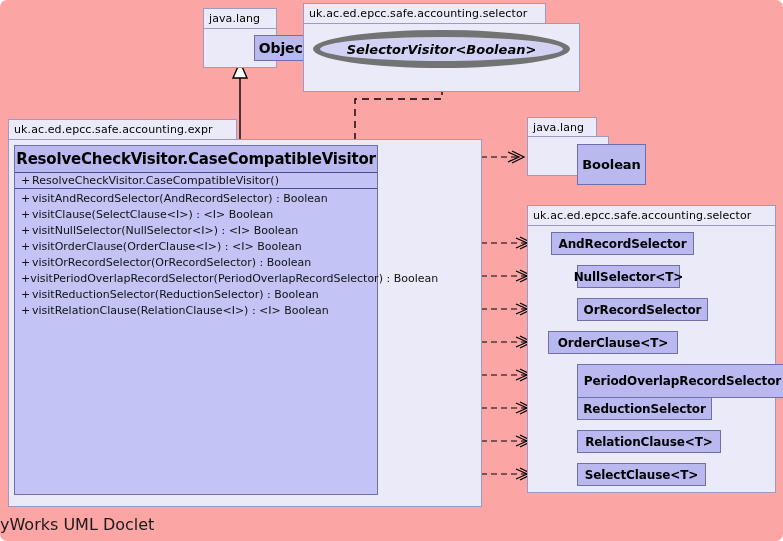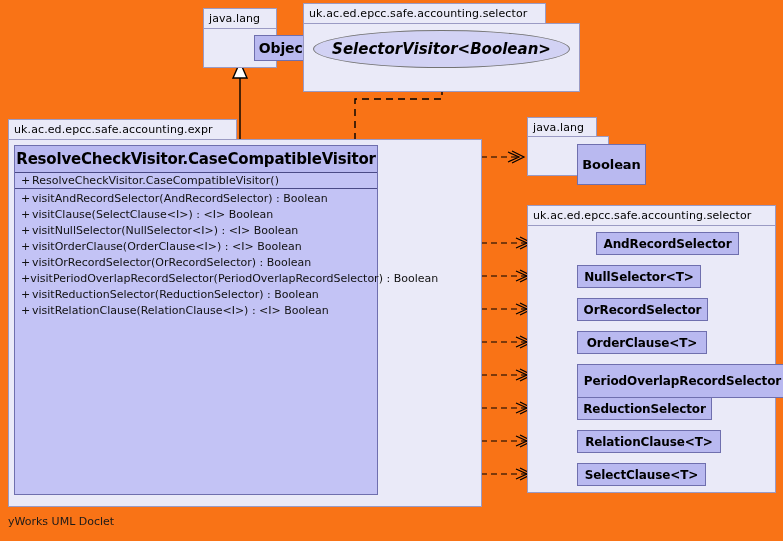--- a/index.html
+++ b/index.html
@@ -8,22 +8,23 @@
     background: #ffffff;
   }
   body {
     font-family: "DejaVu Sans", sans-serif;
     -webkit-font-smoothing: antialiased;
   }
   #canvas {
     position: relative;
     width: 783px;
     height: 541px;
-    background: #f97316;
+    background: #fca5a5;
     overflow: hidden;
+    border-radius: 7px;
   }
 
   
   .pkg-body {
     position: absolute;
     background: #eaeaf8;
     border: 1px solid #9a9ac4;
     box-sizing: border-box;
   }
   .pkg-tab {
@@ -54,27 +55,27 @@
     white-space: nowrap;
     padding: 0 6px;
     letter-spacing: -0.1px;
     margin-left: 44px;
   }
 
   
   .iface-ellipse {
     position: absolute;
     background: #d2d2f4;
-    border: 1px solid #737373;
+    border: 7px solid #737373;
     border-radius: 50%;
     box-sizing: border-box;
     display: flex;
     align-items: center;
     justify-content: center;
-    font-size: 15px;
+    font-size: 13px;
     font-weight: bold;
     font-style: italic;
     color: #000000;
     white-space: nowrap;
   }
 
   
   .mainclass {
     position: absolute;
     background: #c3c3f5;
@@ -115,23 +116,23 @@
     font-size: 11px;
     color: #111111;
     padding-left: 6px;
     white-space: nowrap;
   }
   .vis { display: inline-block; width: 11px; }
 
   
   .footer {
     position: absolute;
-    left: 8px;
+    left: 0;
     top: 515px;
-    font-size: 11px;
+    font-size: 16px;
     color: #1a1a1a;
     white-space: nowrap;
   }
 
   svg.edges {
     position: absolute;
     left: 0; top: 0;
     width: 783px; height: 541px;
     pointer-events: none;
   }
@@ -254,24 +255,24 @@
     </div>
   </div>
 
   <div class="pkg-tab" style="left:527px; top:117px; width:70px; height:20px;">java.lang</div>
   <div class="pkg-body" style="left:527px; top:136px; width:82px; height:40px;"></div>
   <div class="cls-node" style="left:533px; top:144px; width:69px; height:41px; font-size:13px;">Boolean</div>
 
   <div class="pkg-tab" style="left:527px; top:205px; width:249px; height:21px;">uk.ac.ed.epcc.safe.accounting.selector</div>
   <div class="pkg-body" style="left:527px; top:225px; width:249px; height:268px;"></div>
 
-  <div class="cls-node" style="left:552px; top:232px; width:143px; height:23px;">AndRecordSelector</div>
-  <div class="cls-node" style="left:533px; top:265px; width:124px; height:23px;">NullSelector&lt;T&gt;</div>
+  <div class="cls-node" style="left:507px; top:232px; width:143px; height:23px;">AndRecordSelector</div>
+  <div class="cls-node" style="left:533px; top:265px; width:103px; height:23px;">NullSelector&lt;T&gt;</div>
   <div class="cls-node" style="left:533px; top:298px; width:131px; height:23px;">OrRecordSelector</div>
-  <div class="cls-node" style="left:533px; top:331px; width:130px; height:23px;">OrderClause&lt;T&gt;</div>
+  <div class="cls-node" style="left:504px; top:331px; width:130px; height:23px;">OrderClause&lt;T&gt;</div>
   <div class="cls-node" style="left:533px; top:364px; width:211px; height:34px;">PeriodOverlapRecordSelector</div>
   <div class="cls-node" style="left:533px; top:397px; width:135px; height:23px;text-align:center;">ReductionSelector</div>
   <div class="cls-node" style="left:533px; top:463px; width:129px; height:23px;">SelectClause&lt;T&gt;</div>
   <div class="cls-node" style="left:533px; top:430px; width:144px; height:23px;">RelationClause&lt;T&gt;</div>
 
   <div class="footer">yWorks UML Doclet</div>
 
 </div>
 
 </body></html>

